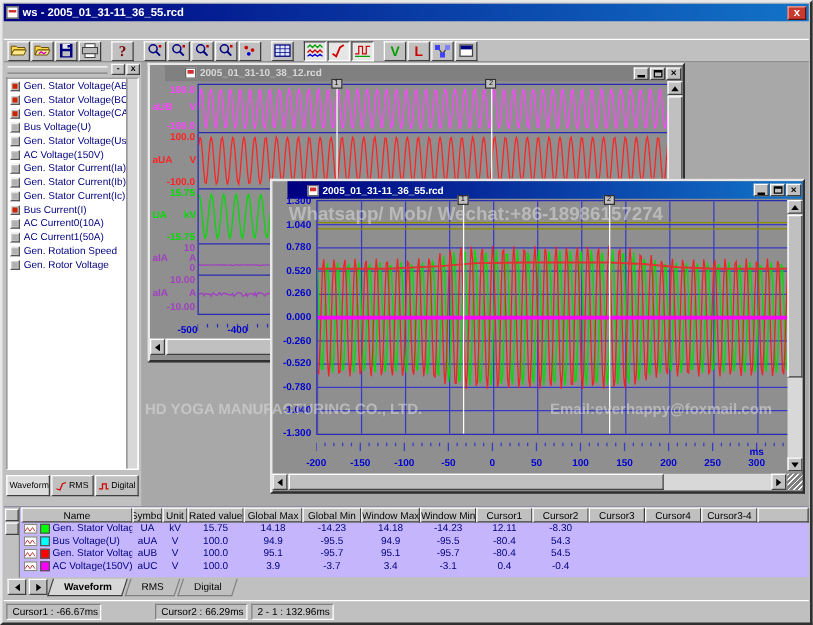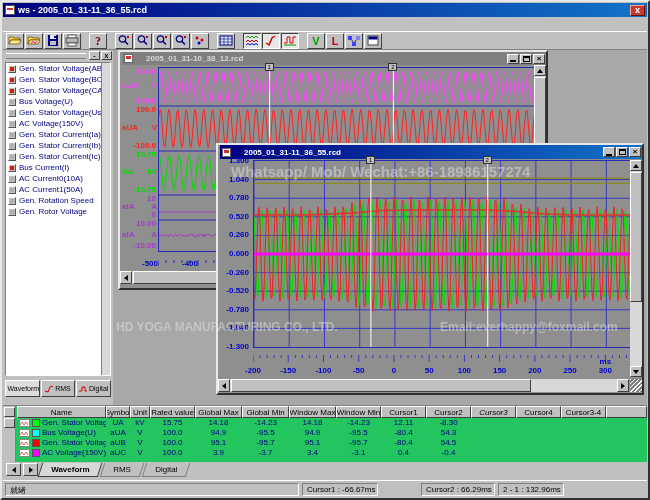--- a/index.html
+++ b/index.html
@@ -39,22 +39,22 @@
     display:flex; align-items:center; justify-content:center;}
   .chk i{ display:block; width:4px; height:4px; }
   .list-scroll{ position:absolute; right:0; top:0; width:9px; height:100%; background:#d8d8d8; border-left:1px solid #808080;}
   .panel-tabs{ position:absolute; left:2px; top:330px; width:106px; height:17px; display:flex; gap:1px; }
   .ptab{ flex:1; background:#c0c0c0; border:1px solid; border-color:#fff #404040 #404040 #fff;
     font-size:7px; display:flex; align-items:center; justify-content:center; gap:2px; white-space:nowrap; overflow:hidden;}
   .ptab.active{ background:#dcdcdc; }
   
   .mdi{ position:absolute; left:110px; top:0; width:534px; height:355px; background:#a8a8a8; overflow:hidden; }
   .mdi-win{ position:absolute; background:#8f8f8f; border:2px solid; border-color:#e8e8e8 #303030 #303030 #e8e8e8; }
-  .win-title{ position:absolute; left:2px; top:0; right:0; height:13px; display:flex; align-items:center; gap:13px;
-    padding-left:2px; font-size:8px; font-weight:bold; color:#fff; }
+  .win-title{ position:absolute; left:12px; top:0; right:0; height:13px; display:flex; align-items:center; gap:3px;
+    padding-left:16px; font-size:8px; font-weight:bold; color:#fff; }
   .win-title.inactive{ background:#808080; color:#d8d8d8; }
   .win-title.active{ background:linear-gradient(90deg,#000080,#1274c8); }
   .doc-icon{ width:9px; height:9px; background:#fff; border:1px solid #666; position:relative; flex:0 0 auto;}
   .doc-icon::after{ content:""; position:absolute; left:1px; top:1px; width:5px; height:3px; background:#d03030; }
   .win-btns{ margin-left:auto; display:flex; gap:1px; padding-right:1px; }
   .wbtn{ width:12px; height:10px; background:#c0c0c0; border:1px solid; border-color:#fff #404040 #404040 #fff;
     display:flex; align-items:center; justify-content:center; color:#000; font-size:8px; line-height:8px; font-weight:bold;}
   .g-min{ width:6px; height:2px; background:#000; margin-top:5px; }
   .g-max{ width:7px; height:6px; border:1px solid #000; border-top:2px solid #000; }
   .plot-frame{ position:absolute; border:1px solid #2a2ab4; background:#8f8f8f; }
@@ -69,21 +69,21 @@
   .sb-thumb{ position:absolute; background:#c0c0c0; border:1px solid; border-color:#fff #404040 #404040 #fff; }
   .arr{ width:0; height:0; }
   .arr.up{ border-left:3px solid transparent; border-right:3px solid transparent; border-bottom:4px solid #000; }
   .arr.down{ border-left:3px solid transparent; border-right:3px solid transparent; border-top:4px solid #000; }
   .arr.left{ border-top:3px solid transparent; border-bottom:3px solid transparent; border-right:4px solid #000; }
   .arr.right{ border-top:3px solid transparent; border-bottom:3px solid transparent; border-left:4px solid #000; }
   .grip-corner{ position:absolute; background:repeating-linear-gradient(135deg,#fff 0 1px,#808080 1px 3px); }
   
   .wm{ position:absolute; font-weight:bold; color:rgba(220,220,220,.55); z-index:40; pointer-events:none; white-space:nowrap;}
   
-  .bottom-bar{ position:absolute; left:1px; top:403px; width:644px; height:57px; background:#22c55e;
+  .bottom-bar{ position:absolute; left:1px; top:403px; width:644px; height:57px; background:#c4b5fd;
     border-top:1px solid #808080; }
   .tbl-gutter{ position:absolute; left:0; top:0; width:13px; height:57px; background:#c0c0c0; border-right:1px solid #808080;}
   .gut-box{ width:11px; height:10px; margin:1px auto 0; background:#c0c0c0; border:1px solid; border-color:#fff #404040 #404040 #fff;}
   .mtable{ position:absolute; left:14px; top:0; width:630px; height:57px; font-size:8px; }
   .hd-row{ display:flex; height:12px; }
   .hd-cell{ background:#c0c0c0; border:1px solid; border-color:#fff #404040 #404040 #fff;
     display:flex; align-items:center; justify-content:center; color:#000; overflow:hidden; white-space:nowrap; flex:0 0 auto;}
   .dt-row{ display:flex; height:10px; color:#000080; }
   .dt-cell{ flex:0 0 auto; text-align:center; white-space:nowrap; overflow:hidden; line-height:10px;}
   .dt-cell.name{ display:flex; align-items:center; gap:2px; text-align:left; padding-left:2px;}
@@ -646,21 +646,21 @@
           <span class="hd-cell" style="width: 89px;">Name</span>
           <span class="hd-cell" style="width: 24px;">Symbol</span>
           <span class="hd-cell" style="width: 20px;">Unit</span>
           <span class="hd-cell" style="width: 45px;">Rated value</span>
           <span class="hd-cell" style="width: 47px;">Global Max</span>
           <span class="hd-cell" style="width: 47px;">Global Min</span>
           <span class="hd-cell" style="width: 47px;">Window Max</span>
           <span class="hd-cell" style="width: 45px;">Window Min</span>
           <span class="hd-cell" style="width: 45px;">Cursor1</span>
           <span class="hd-cell" style="width: 45px;">Cursor2</span>
-          <span class="hd-cell" style="width: 45px; font-style: italic;">Cursor3</span>
+          <span class="hd-cell" style="width: 45px;">Cursor3</span>
           <span class="hd-cell" style="width: 45px;">Cursor4</span>
           <span class="hd-cell" style="width: 45px;">Cursor3-4</span>
           <span class="hd-cell" style="flex: 1 1 0%;"></span>
         </div>
         <div class="dt-row">
           <span class="dt-cell name" style="width: 89px;">
             <span class="row-wave"><svg width="9" height="6">
                 <polyline points="0,4 2,1 4,4 6,1 8,4" stroke="#c04040" fill="none" stroke-width="0.8"></polyline>
               </svg></span>
             <span class="row-swatch" style="background: rgb(0, 255, 0);"></span>
@@ -756,19 +756,18 @@
         <span>Waveform</span>
       </span>
       <span class="btab">
         <span>RMS</span>
       </span>
       <span class="btab">
         <span>Digital</span>
       </span>
     </div>
   <div class="statusbar" id="statusbar">
-      <span class="sb-panel" style="flex: 1 1 0%;">就绪</span>
       <span class="sb-panel" style="width: 76px;">Cursor1 : -66.67ms</span>
       <span class="sb-panel" style="width: 74px; margin-left: 40px;">Cursor2 : 66.29ms</span>
       <span class="sb-panel" style="width: 66px;">2 - 1 : 132.96ms</span>
       <span class="sb-panel" style="width: 78px; margin-top: 32px;">Freq : 7.52Hz</span>
     </div>
 </div>
 
 </body></html>

